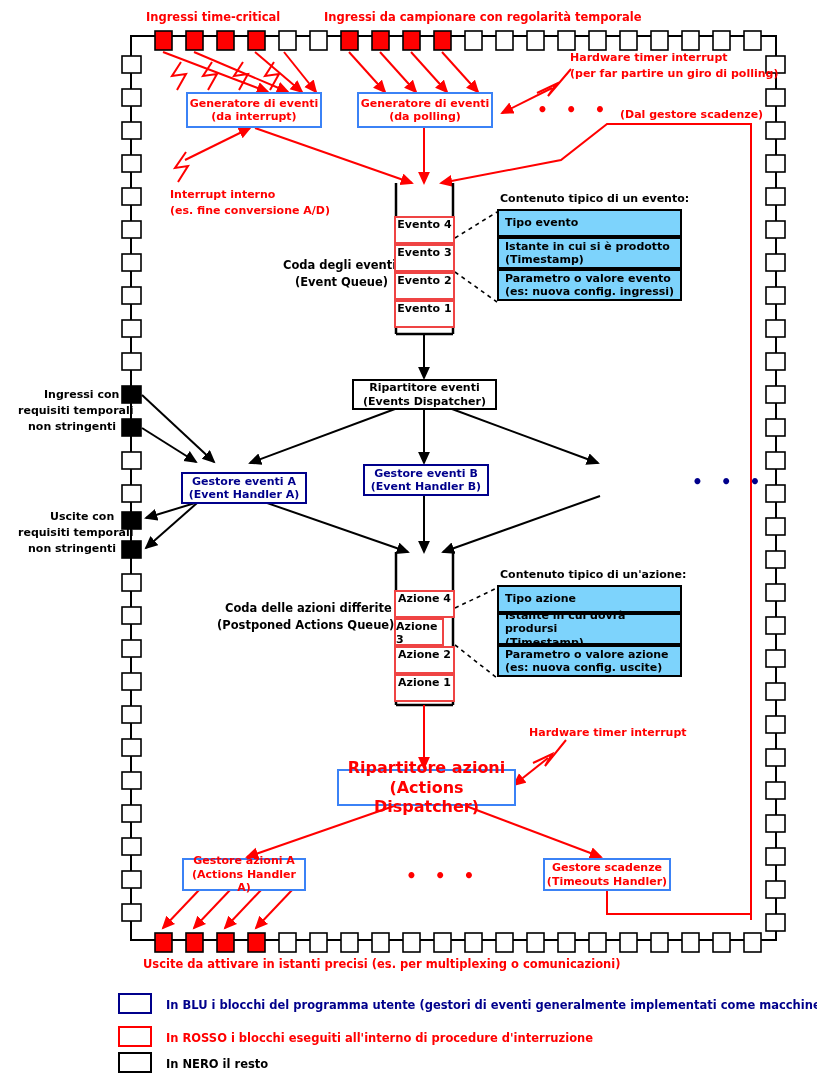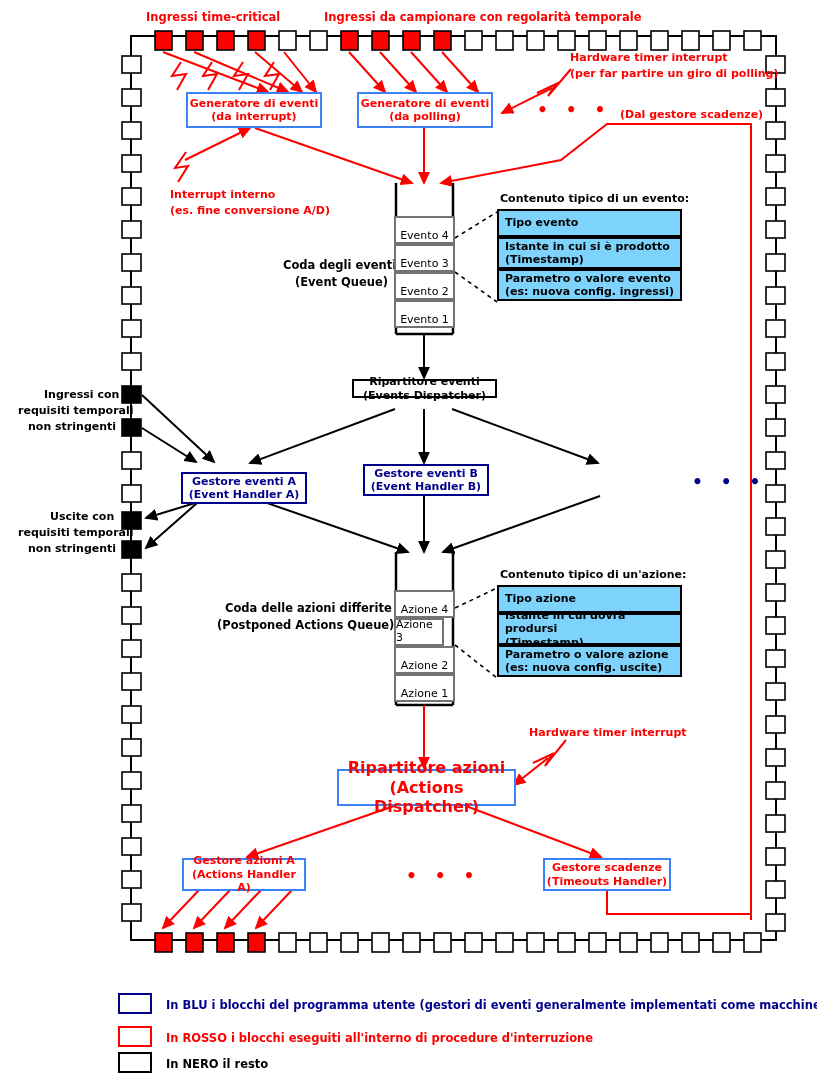--- a/index.html
+++ b/index.html
@@ -9,22 +9,22 @@
   .lbl{position:absolute;font-weight:bold;line-height:1.28;white-space:pre;}
   .red{color:#ff0000;}
   .blk{color:#000000;}
   .blu{color:#00008b;}
   .box{position:absolute;box-sizing:border-box;background:#fff;display:flex;
        flex-direction:column;align-items:center;justify-content:center;
        font-weight:bold;line-height:1.22;text-align:center;}
   .box-red{border:2px solid #3b82f6;color:#ff0000;}
   .box-blue{border:2px solid #00008b;color:#00008b;}
   .box-black{border:2px solid #000000;color:#000000;}
-  .qcell{position:absolute;box-sizing:border-box;border:2px solid #737373;background:#fff;
-         color:#000;font-weight:normal;display:flex;align-items:flex-end;
+  .qcell{position:absolute;box-sizing:border-box;border:2px solid #ef4444;background:#fff;
+         color:#000;font-weight:bold;display:flex;align-items:flex-start;
          justify-content:center;font-size:11px;}
   .dcell{position:absolute;box-sizing:border-box;border:2px solid #000;background:#7dd3fc;
          color:#000;font-weight:bold;display:flex;align-items:center;
          justify-content:flex-start;padding-left:6px;font-size:11px;line-height:1.2;}
   .ellipsis{position:absolute;font-weight:bold;letter-spacing:6px;}
   .legend-sw{position:absolute;box-sizing:border-box;width:34px;height:21px;background:#fff;}
   .legend-tx{position:absolute;font-weight:bold;font-size:11.5px;white-space:pre;}
 </style>
 </head>
 <body>
@@ -260,41 +260,42 @@
   <div class="lbl red" style="left:529px;top:726px;font-size:11px;">Hardware timer interrupt</div>
 
   <div class="lbl blk" style="left:44px;top:388px;font-size:11px;">Ingressi con</div>
   <div class="lbl blk" style="left:18px;top:404px;font-size:11px;">requisiti temporali</div>
   <div class="lbl blk" style="left:28px;top:420px;font-size:11px;">non stringenti</div>
 
   <div class="lbl blk" style="left:50px;top:510px;font-size:11px;">Uscite con</div>
   <div class="lbl blk" style="left:18px;top:526px;font-size:11px;">requisiti temporali</div>
   <div class="lbl blk" style="left:28px;top:542px;font-size:11px;">non stringenti</div>
 
+  <div class="lbl red" style="left:143px;top:957px;font-size:11.5px;">Uscite da attivare in istanti precisi (es. per multiplexing o comunicazioni)</div>
 
   <div class="lbl blk" style="left:283px;top:258px;font-size:11.5px;">Coda degli eventi</div>
   <div class="lbl blk" style="left:295px;top:275px;font-size:11.5px;">(Event Queue)</div>
 
   <div class="lbl blk" style="left:225px;top:601px;font-size:11.5px;">Coda delle azioni differite</div>
   <div class="lbl blk" style="left:217px;top:618px;font-size:11.5px;">(Postponed Actions Queue)</div>
 
   <div class="lbl blk" style="left:500px;top:192px;font-size:11px;">Contenuto tipico di un evento:</div>
   <div class="lbl blk" style="left:500px;top:568px;font-size:11px;">Contenuto tipico di un'azione:</div>
 
   <div class="box box-red" style="left:186px;top:92px;width:136px;height:36px;font-size:11px;">
     <span>Generatore di eventi</span>
     <span>(da interrupt)</span>
   </div>
 
   <div class="box box-red" style="left:357px;top:92px;width:136px;height:36px;font-size:11px;">
     <span>Generatore di eventi</span>
     <span>(da polling)</span>
   </div>
 
-  <div class="box box-black" style="left:352px;top:379px;width:145px;height:19px;font-size:11px;text-align:right;">
+  <div class="box box-black" style="left:352px;top:379px;width:145px;height:31px;font-size:11px;text-align:right;">
     <span>Ripartitore eventi</span>
     <span>(Events Dispatcher)</span>
   </div>
 
   <div class="box box-blue" style="left:181px;top:464px;width:126px;height:32px;font-size:11px;margin-top:8px;">
     <span>Gestore eventi A</span>
     <span>(Event Handler A)</span>
   </div>
 
   <div class="box box-blue" style="left:363px;top:464px;width:126px;height:32px;font-size:11px;">

